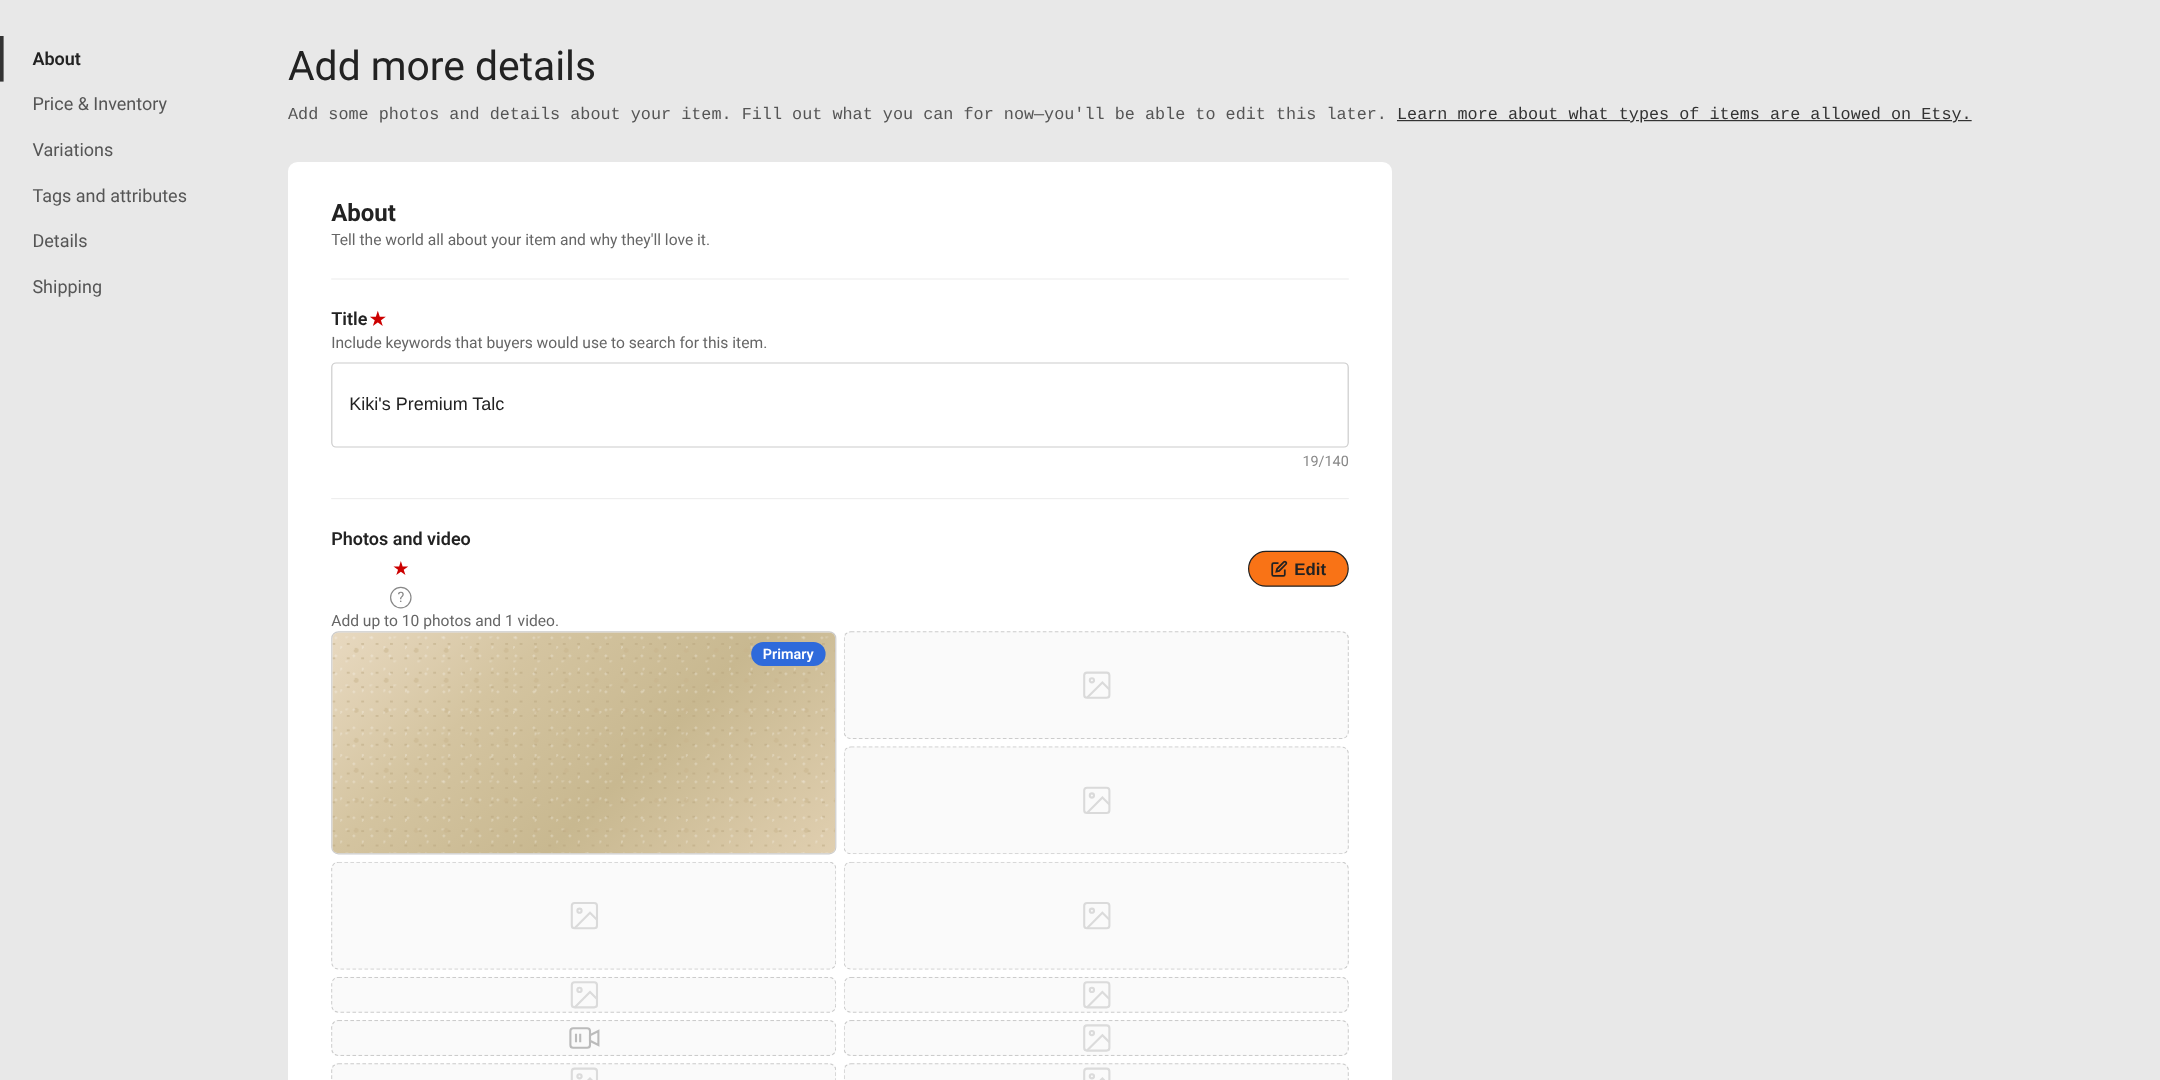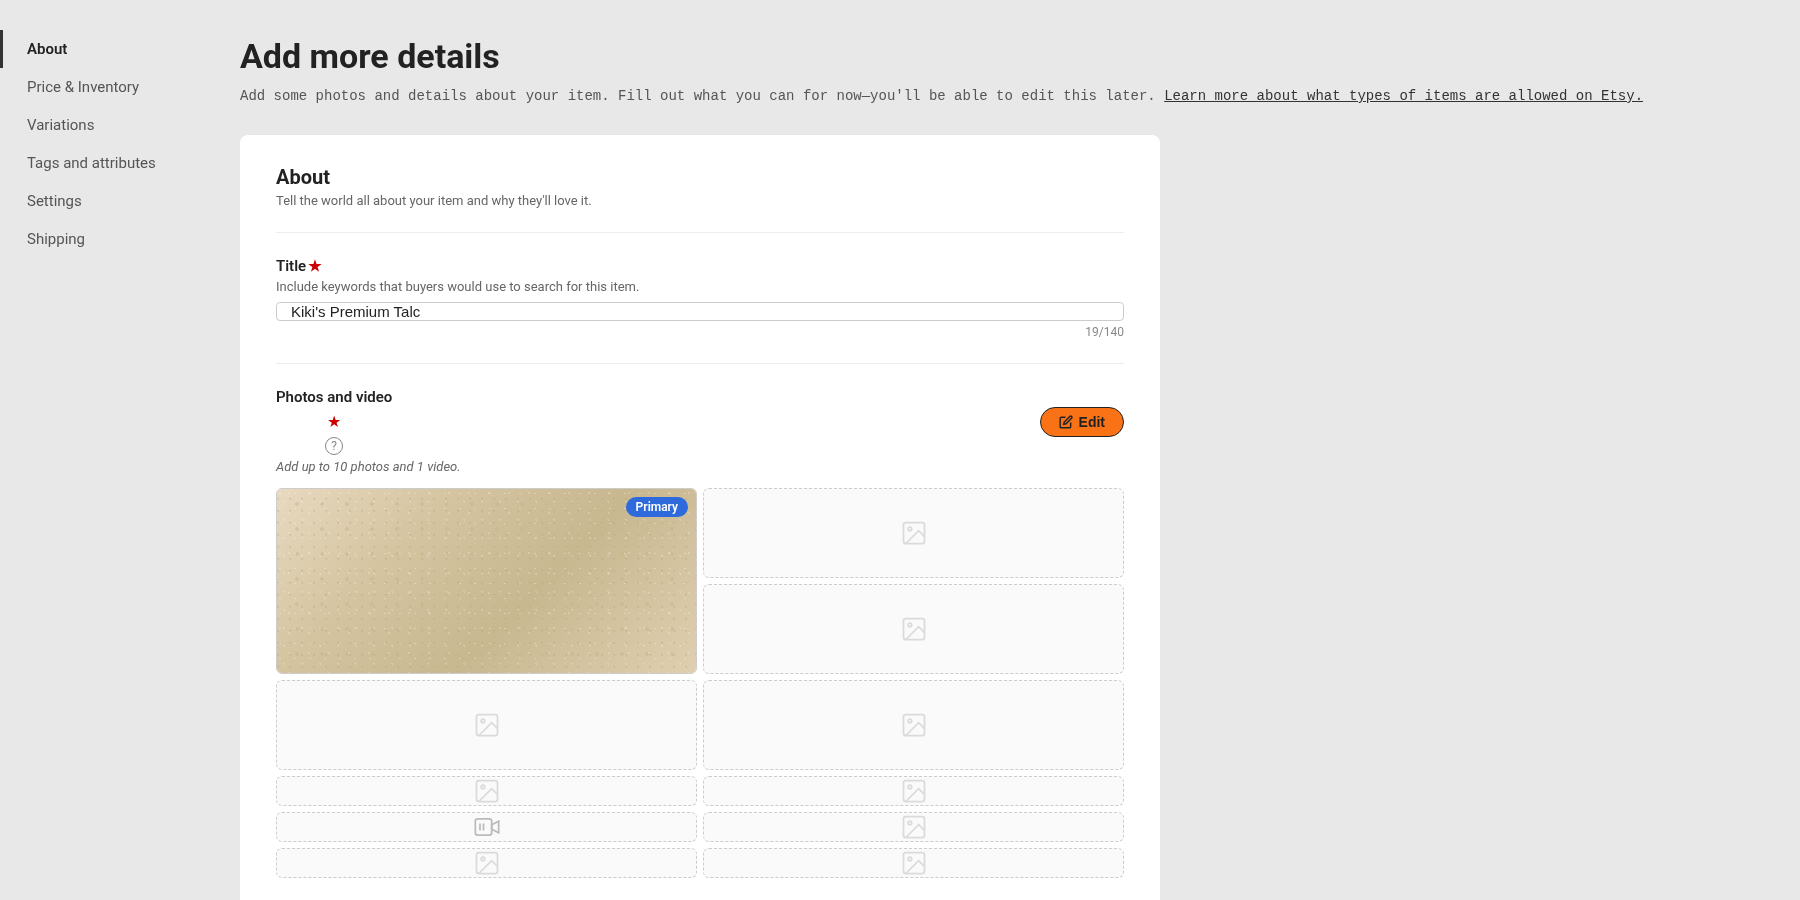--- a/index.html
+++ b/index.html
@@ -36,21 +36,21 @@
     
     .main {
       flex: 1;
       padding: 36px 40px 40px 60px;
       background: #e8e8e8;
       overflow-y: auto;
     }
 
     .page-title {
       font-size: 34px;
-      font-weight: 700;
+      font-weight: 400;
       color: #222;
       margin-bottom: 10px;
     }
 
     .page-subtitle {
       font-size: 14px;
       color: #555;
       margin-bottom: 28px;
       line-height: 1.5;
       font-family: Liberation Mono, monospace;
@@ -100,21 +100,21 @@
     }
     .field-hint {
       font-size: 13px;
       color: #666;
       margin-bottom: 8px;
     }
     .text-input {
       width: 100%;
       border: 1px solid #ccc;
       border-radius: 4px;
-      padding: 0 14px;
+      padding: 26px 14px;
       font-size: 15px;
       color: #222;
       outline: none;
     }
     .char-count {
       text-align: right;
       font-size: 12px;
       color: #888;
       margin-top: 4px;
     }
@@ -163,22 +163,20 @@
       font-weight: 600;
       background: #f97316;
       cursor: pointer;
       color: #222;
       text-align: right;
     }
 
     .photos-hint {
       font-size: 13px;
       color: #666;
-      margin-bottom: 14px;
-      font-style: italic;
     }
 
     
     .photo-grid {
       display: grid;
       grid-template-columns: repeat(2, 1fr);
       grid-template-rows: repeat(3, 90px);
       gap: 6px;
     }
 
@@ -261,21 +259,21 @@
     }
   </style>
 </head>
 <body>
 
 <nav class="sidebar">
   <a class="sidebar-item active">About</a>
   <a class="sidebar-item">Price &amp; Inventory</a>
   <a class="sidebar-item">Variations</a>
   <a class="sidebar-item">Tags and attributes</a>
-  <a class="sidebar-item">Settings</a>
+  <a class="sidebar-item">Details</a>
   <a class="sidebar-item">Shipping</a>
 </nav>
 
 <main class="main">
   <h1 class="page-title">Add more details</h1>
   <p class="page-subtitle">
     <span>Add some photos and details about your item. Fill out what you can for now—you'll be able to edit this later.</span>
     <a href="#">Learn more about what types of items are allowed on Etsy.</a>
   </p>
 

